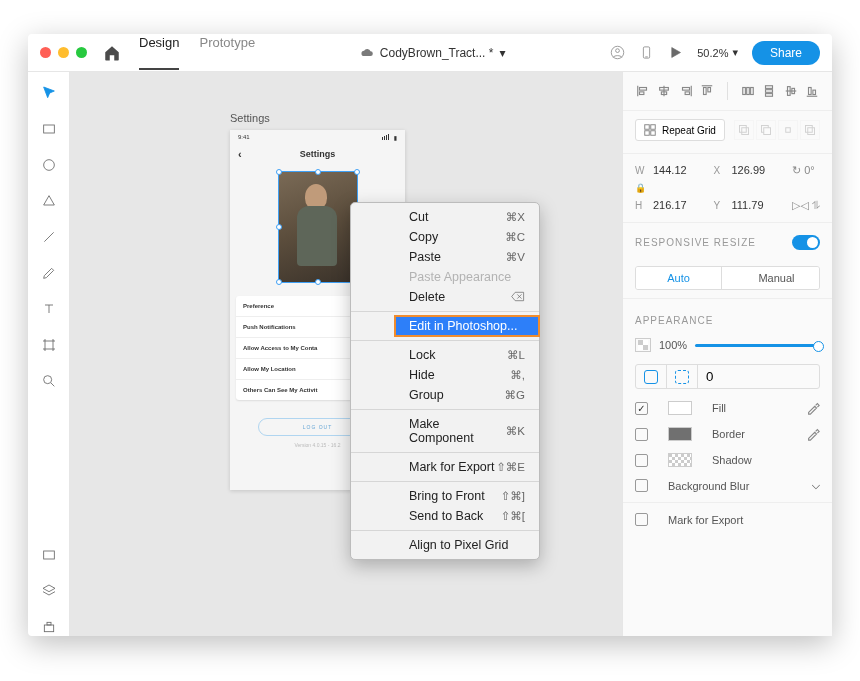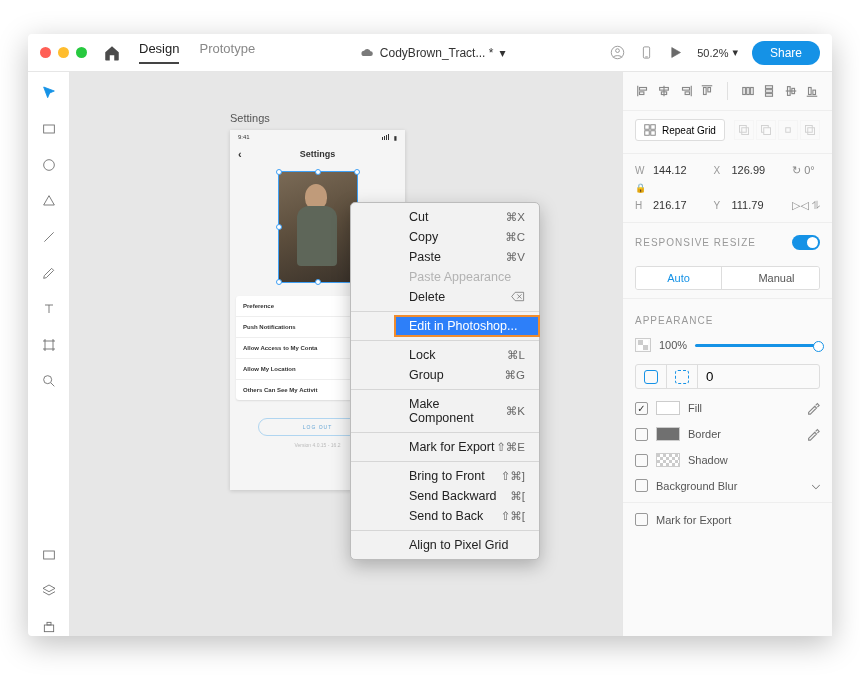--- a/index.html
+++ b/index.html
@@ -4,21 +4,21 @@
 <style>
 * { box-sizing: border-box; margin: 0; padding: 0; font-family: -apple-system, "Helvetica Neue", Arial, sans-serif; }
 body { background: #fff; width: 860px; height: 681px; overflow: hidden; }
 .window { position: absolute; left: 28px; top: 34px; width: 804px; height: 602px; background: #fff; box-shadow: 0 8px 30px rgba(0,0,0,0.25); border-radius: 4px; display: flex; flex-direction: column; }
 .titlebar { height: 38px; display: flex; align-items: center; padding: 0 12px; border-bottom: 1px solid #e6e6e6; }
 .traffic { display: flex; gap: 7px; }
 .dot { width: 11px; height: 11px; border-radius: 50%; }
 .red { background: #ff5f56; } .yellow { background: #ffbd2e; } .green { background: #27c93f; }
 .home-ico { margin-left: 16px; width: 18px; height: 18px; fill: #4b4b4b; }
 .tabs { margin-left: 18px; display: flex; gap: 20px; font-size: 13px; }
-.tab { color: #888; padding-bottom: 6px; cursor: pointer; }
+.tab { color: #888; padding-bottom: 18px; cursor: pointer; }
 .tab.active { color: #222; border-bottom: 2px solid #444; font-weight: 500; }
 .doc-title { flex: 1; display: flex; justify-content: center; align-items: center; gap: 6px; font-size: 12px; color: #333; }
 .doc-title svg { width: 14px; height: 11px; fill: #7a7a7a; }
 .tb-right { display: flex; align-items: center; gap: 14px; }
 .tb-right svg { width: 15px; height: 15px; fill: #6a6a6a; stroke: #6a6a6a; }
 .zoom { font-size: 11px; color: #333; display: flex; align-items: center; gap: 4px; }
 .share-btn { background: #1592e6; color: #fff; border: none; border-radius: 14px; padding: 5px 18px; font-size: 12px; font-weight: 500; cursor: pointer; }
 .body { flex: 1; display: flex; overflow: hidden; }
 .tools { width: 42px; border-right: 1px solid #e6e6e6; display: flex; flex-direction: column; align-items: center; padding-top: 12px; gap: 18px; }
 .tools .ti { width: 18px; height: 18px; display: flex; align-items: center; justify-content: center; color: #6a6a6a; }
@@ -70,21 +70,21 @@
 .toggle { width: 28px; height: 15px; background: #1592e6; border-radius: 8px; position: relative; }
 .toggle::after { content: ""; position: absolute; right: 2px; top: 2px; width: 11px; height: 11px; background: #fff; border-radius: 50%; }
 .op-row { display: flex; align-items: center; padding: 6px 12px; gap: 8px; }
 .op-row .sw { width: 16px; height: 14px; border: 1px solid #ccc; display: flex; align-items: center; justify-content: center; }
 .slider { flex: 1; height: 3px; background: #1592e6; border-radius: 2px; position: relative; }
 .slider::after { content: ""; position: absolute; right: -4px; top: -3px; width: 9px; height: 9px; border: 1px solid #1592e6; background: #fff; border-radius: 50%; }
 .fill-box { display: flex; border: 1px solid #ddd; border-radius: 3px; margin: 6px 12px; }
 .fill-box div { padding: 4px 8px; display: flex; align-items: center; gap: 6px; }
 .fill-box div + div { border-left: 1px solid #ddd; }
 .fill-box .fb-ico { width: 14px; height: 14px; border: 1.5px solid #1592e6; border-radius: 3px; }
-.prop-row { display: flex; align-items: center; padding: 6px 12px; gap: 8px; }
+.prop-row { display: flex; align-items: center; padding: 6px 12px; gap: 20px; }
 .prop-row .cb { width: 13px; height: 13px; border: 1px solid #999; border-radius: 2px; display: flex; align-items: center; justify-content: center; }
 .prop-row .cb.ck::after { content: "✓"; font-size: 10px; color: #333; }
 .prop-row .swatch { width: 24px; height: 14px; border: 1px solid #ccc; }
 .prop-row .lab { flex: 1; }
 .prop-row .eyed { width: 14px; height: 14px; }
 .divider { height: 1px; background: #eee; margin: 4px 0; }
 svg.ico { stroke: #888; fill: none; stroke-width: 1.3; }
 </style>
 </head>
 <body>
@@ -267,41 +267,41 @@
           <div class="ctx-item hl">
             <span>Edit in Photoshop...</span>
             <span class="ctx-sc"></span>
           </div>
           <div class="ctx-sep"></div>
           <div class="ctx-item">
             <span>Lock</span>
             <span class="ctx-sc">⌘L</span>
           </div>
           <div class="ctx-item">
+            <span>Hide</span>
+            <span class="ctx-sc">⌘,</span>
+          </div>
+          <div class="ctx-item">
             <span>Group</span>
             <span class="ctx-sc">⌘G</span>
           </div>
           <div class="ctx-sep"></div>
           <div class="ctx-item">
             <span>Make Component</span>
             <span class="ctx-sc">⌘K</span>
           </div>
           <div class="ctx-sep"></div>
           <div class="ctx-item">
             <span>Mark for Export</span>
             <span class="ctx-sc">⇧⌘E</span>
           </div>
           <div class="ctx-sep"></div>
           <div class="ctx-item">
             <span>Bring to Front</span>
             <span class="ctx-sc">⇧⌘]</span>
-          </div>
-          <div class="ctx-item">
-            <span>Send Backward</span>
-            <span class="ctx-sc">⌘[</span>
           </div>
           <div class="ctx-item">
             <span>Send to Back</span>
             <span class="ctx-sc">⇧⌘[</span>
           </div>
           <div class="ctx-sep"></div>
           <div class="ctx-item">
             <span>Align to Pixel Grid</span>
             <span class="ctx-sc"></span>
           </div>

